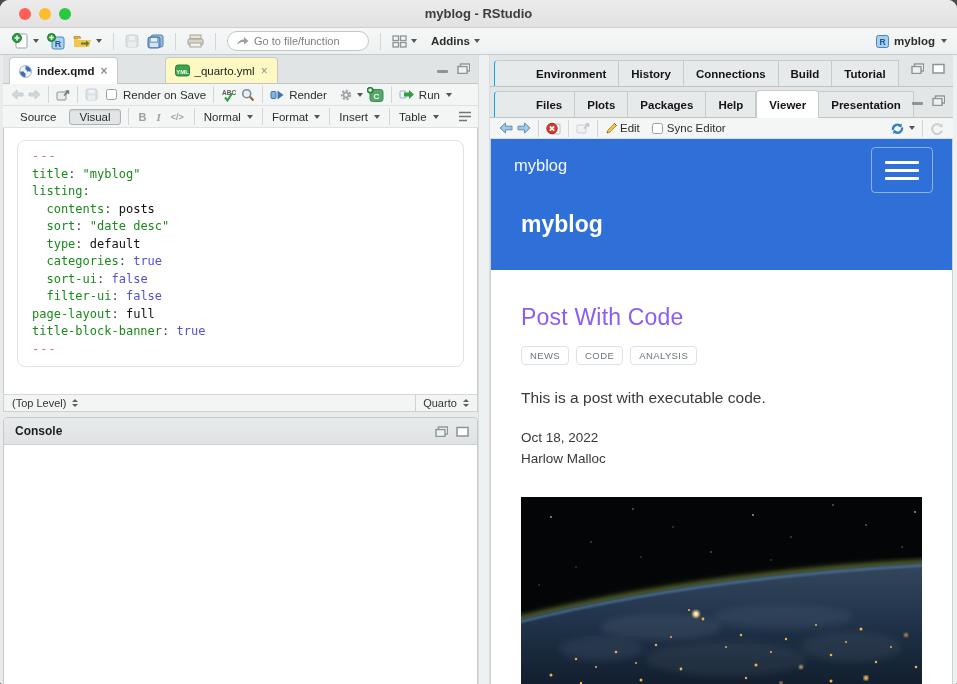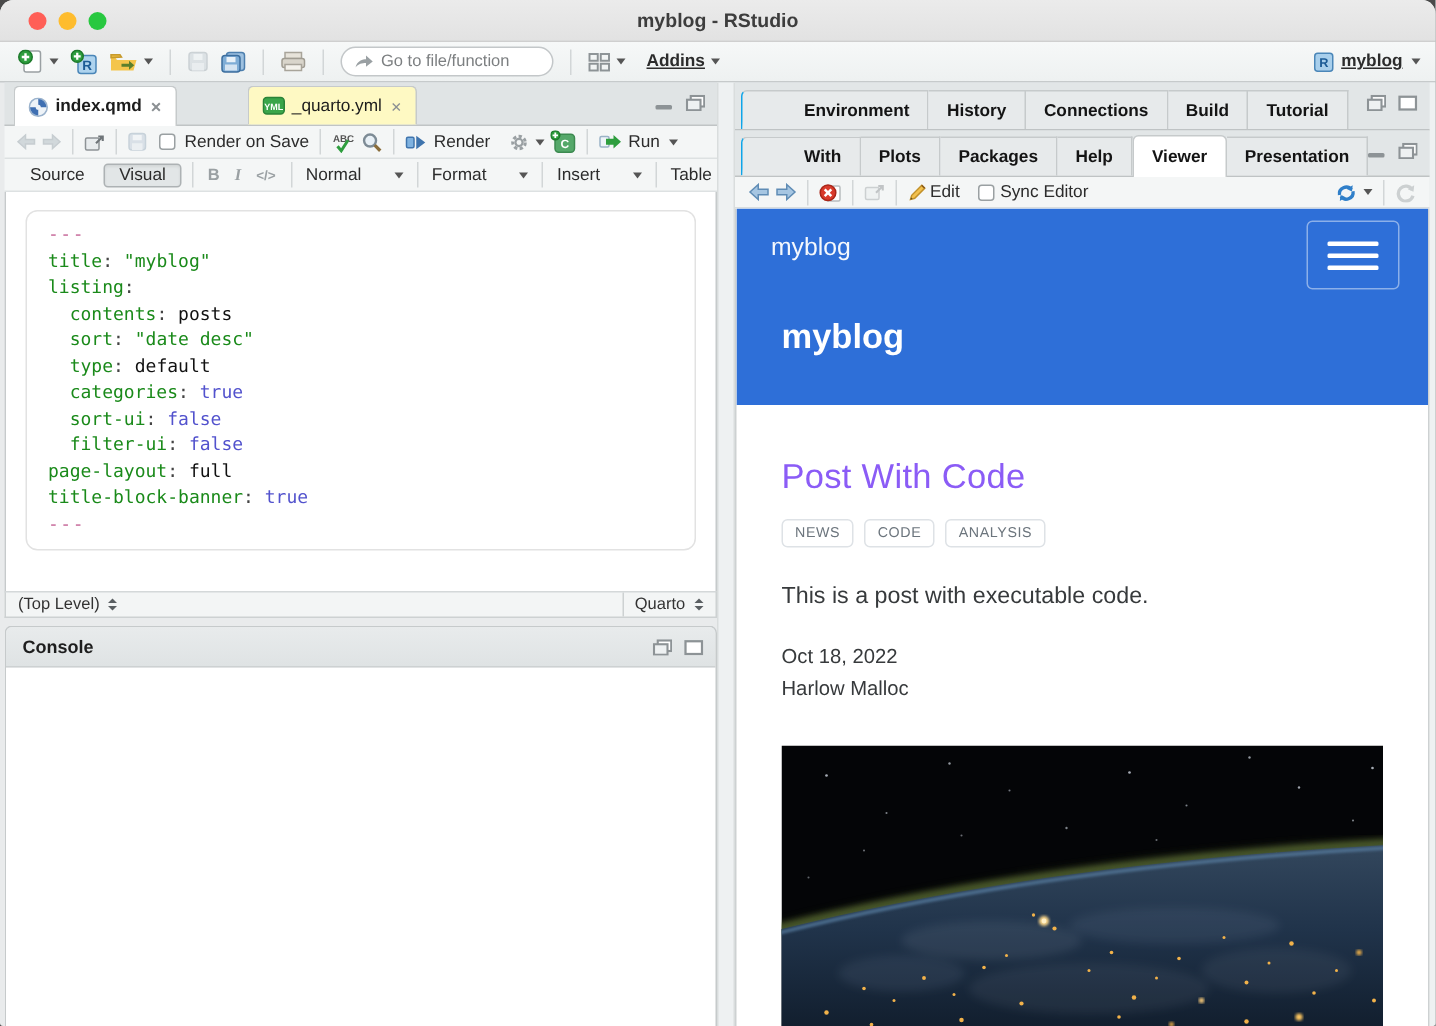--- a/index.html
+++ b/index.html
@@ -23,21 +23,21 @@
   
   .main-toolbar{position:absolute;left:0;top:28px;width:957px;height:27px;background:linear-gradient(#f6f8f8,#eef1f1);border-bottom:1px solid #c6cacb;display:flex;align-items:center;padding:0 10px;gap:4px;}
   .tb-group{display:flex;align-items:center;gap:3px;}
   .vsep{width:1px;height:17px;background:#d2d6d7;margin:0 5px;flex:none;}
   .caret{width:0;height:0;border-left:3.5px solid transparent;border-right:3.5px solid transparent;border-top:4px solid #555;margin-left:2px;}
   .icon-btn{display:flex;align-items:center;gap:2px;padding:1px 2px;border-radius:3px;}
   .dim{opacity:.38;}
   .goto-box{display:flex;align-items:center;gap:5px;background:#fff;border:1px solid #c3c7c9;border-radius:11px;height:20px;width:142px;padding:0 8px;margin:0 2px;}
   .goto-box input{border:none;outline:none;font-size:11px;color:#444;width:100px;background:transparent;font-family:inherit;}
   .goto-box input::placeholder{color:#7c7f81;}
-  .tb-label{font-size:11.5px;font-weight:bold;color:#2c2c2c;text-decoration:underline;}
+  .tb-label{font-size:11.5px;font-weight:bold;color:#2c2c2c;}
   .spacer{flex:1;}
   .proj-btn{display:flex;align-items:center;gap:4px;}
 
   
   .left-col{position:absolute;left:3px;top:55px;width:475px;height:629px;display:flex;flex-direction:column;}
   .pane-sep{position:absolute;left:478px;top:55px;width:12px;height:629px;background:#eef1f2;border-left:1px solid #d9dddd;border-right:1px solid #d9dddd;}
   .right-col{position:absolute;left:490px;top:55px;width:463px;height:629px;display:flex;flex-direction:column;}
   .right-edge{position:absolute;left:953px;top:55px;width:4px;height:629px;background:#eef1f2;}
 
   
@@ -47,21 +47,21 @@
   .tab-close{color:#8b9093;font-size:12px;line-height:10px;margin-left:1px;}
   .pane-btns{position:absolute;right:8px;top:8px;display:flex;gap:8px;align-items:center;}
 
   
   .ed-toolbar{height:22px;background:#f4f6f6;border-bottom:1px solid #dde1e2;display:flex;align-items:center;padding:0 6px;font-size:11.5px;color:#2c2c2c;flex:none;}
   .ed-toolbar .lab{margin:0 2px;}
   .checkbox{width:11px;height:11px;border:1px solid #9aa0a2;border-radius:2.5px;background:#fff;margin-right:4px;flex:none;}
   .toggle-btn{padding:1px 9px;border-radius:3px;margin:0 2px;}
   .toggle-btn.pressed{background:#e2e6e7;border:1px solid #adb2b4;box-shadow:inset 0 1px 2px rgba(0,0,0,.08);}
   .fmt-dim{color:#9aa0a3;font-weight:bold;margin:0 5px;font-size:11px;}
-  .dd{display:flex;align-items:center;gap:20px;margin:0 4px;}
+  .dd{display:flex;align-items:center;gap:4px;margin:0 4px;}
 
   
   .ed-content{flex:1;background:#fff;overflow:hidden;border-left:1px solid #c6cacb;border-right:1px solid #c6cacb;}
   .yaml-block{margin:12px 13px;border:1px solid #e2e2e2;border-radius:8px;padding:7px 10px 8px 14px;font-family:"DejaVu Sans Mono",monospace;font-size:12px;line-height:17.5px;}
   .code-line{white-space:pre;}
   .tok-key{color:var(--code-key);} .tok-str{color:var(--code-string);}
   .tok-bool{color:var(--code-bool);} .tok-delim{color:var(--code-delim);letter-spacing:1px;}
   .tok-punc{color:var(--code-punc);} .tok-plain{color:var(--code-plain);}
 
   
@@ -406,21 +406,21 @@
             <rect x="3.5" y="1" width="9" height="7" fill="#fff" stroke="#8d9396" stroke-width="1.4"></rect>
             <rect x="1" y="3.5" width="9" height="7" fill="#eef1f2" stroke="#8d9396" stroke-width="1.4"></rect>
           </svg>
         <svg width="13" height="11">
             <rect x="1" y="1.5" width="11" height="8.5" fill="#fff" stroke="#8d9396" stroke-width="1.5"></rect>
           </svg>
       </div>
     </div>
 
     <div class="ptabs second" id="bottom-tabs">
-      <div class="ptab">With</div>
+      <div class="ptab">Files</div>
         <div class="ptab">Plots</div>
         <div class="ptab">Packages</div>
         <div class="ptab">Help</div>
         <div class="ptab active">Viewer</div>
         <div class="ptab">Presentation</div>
         <div class="pane-btns">
         <svg width="13" height="10">
             <rect x="1" y="6" width="11" height="3" rx="1" fill="#8d9396"></rect>
           </svg>
         <svg width="13" height="11">

